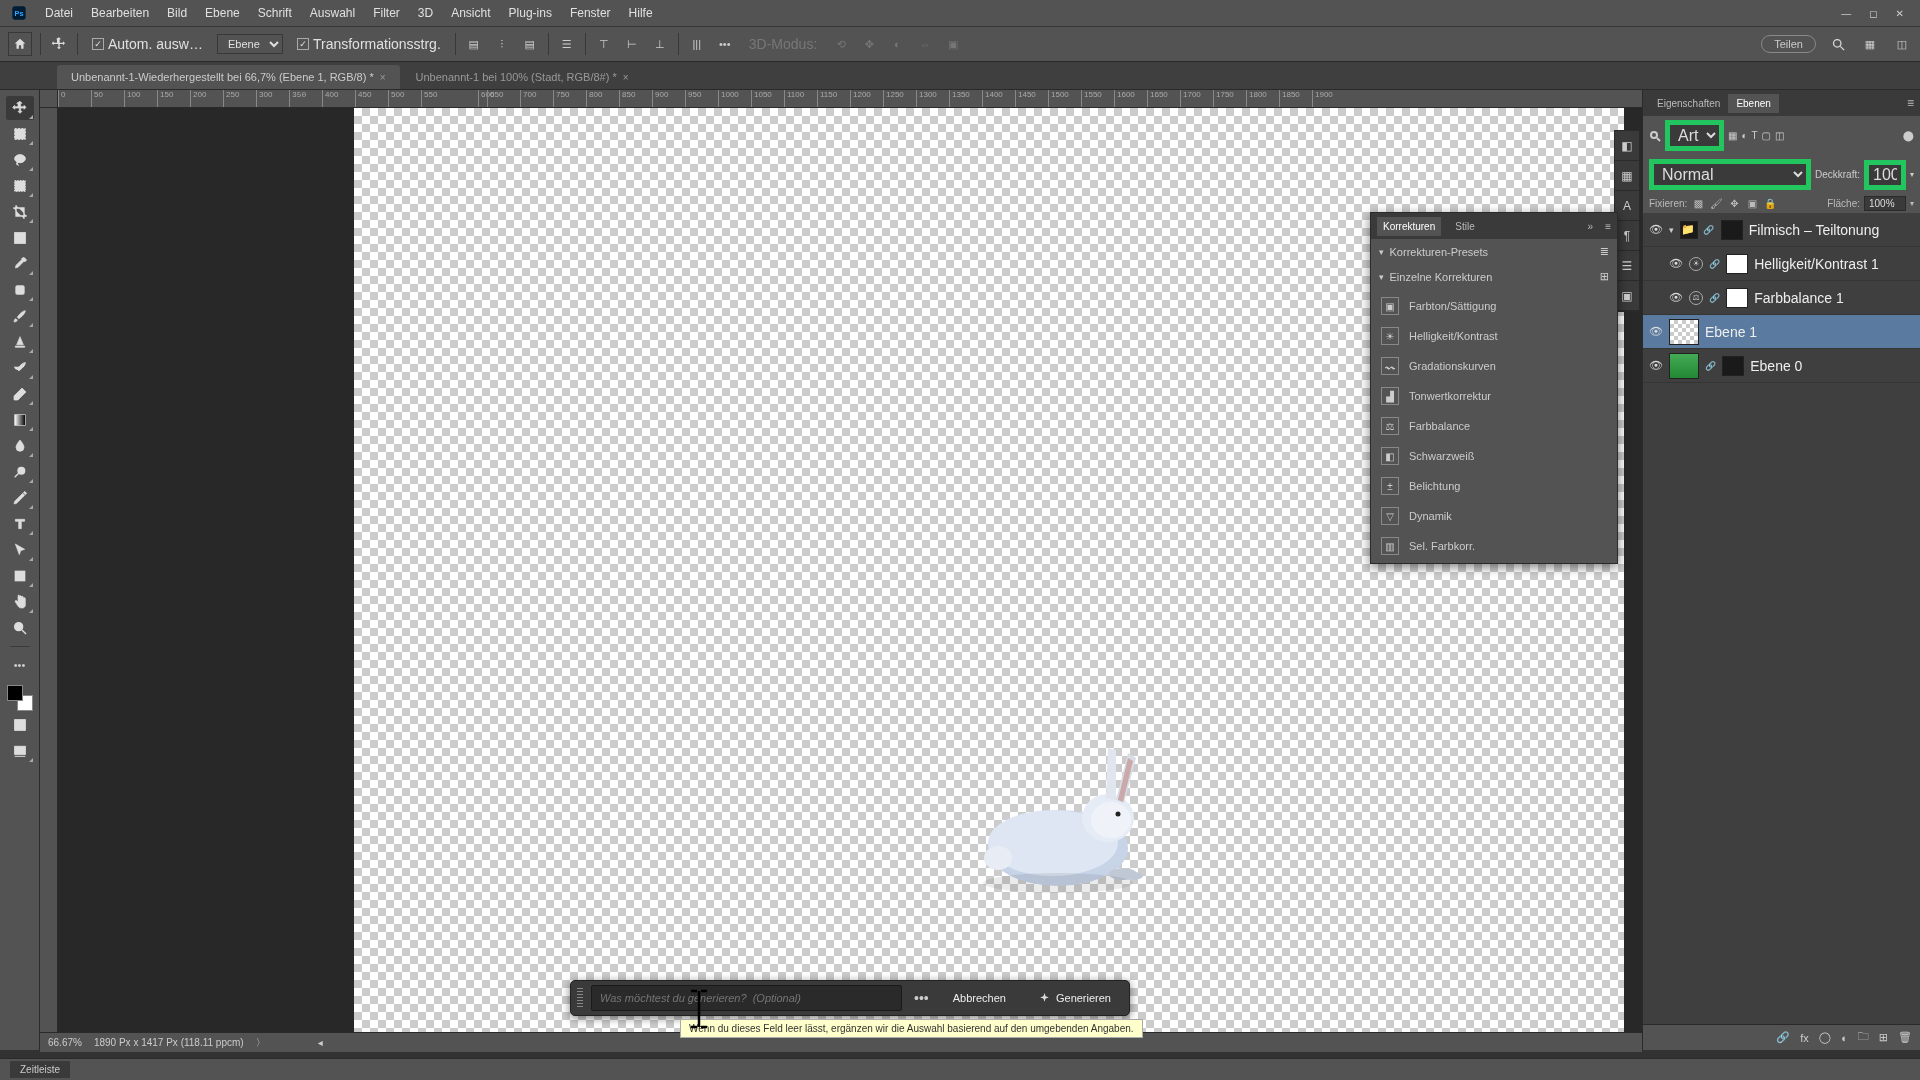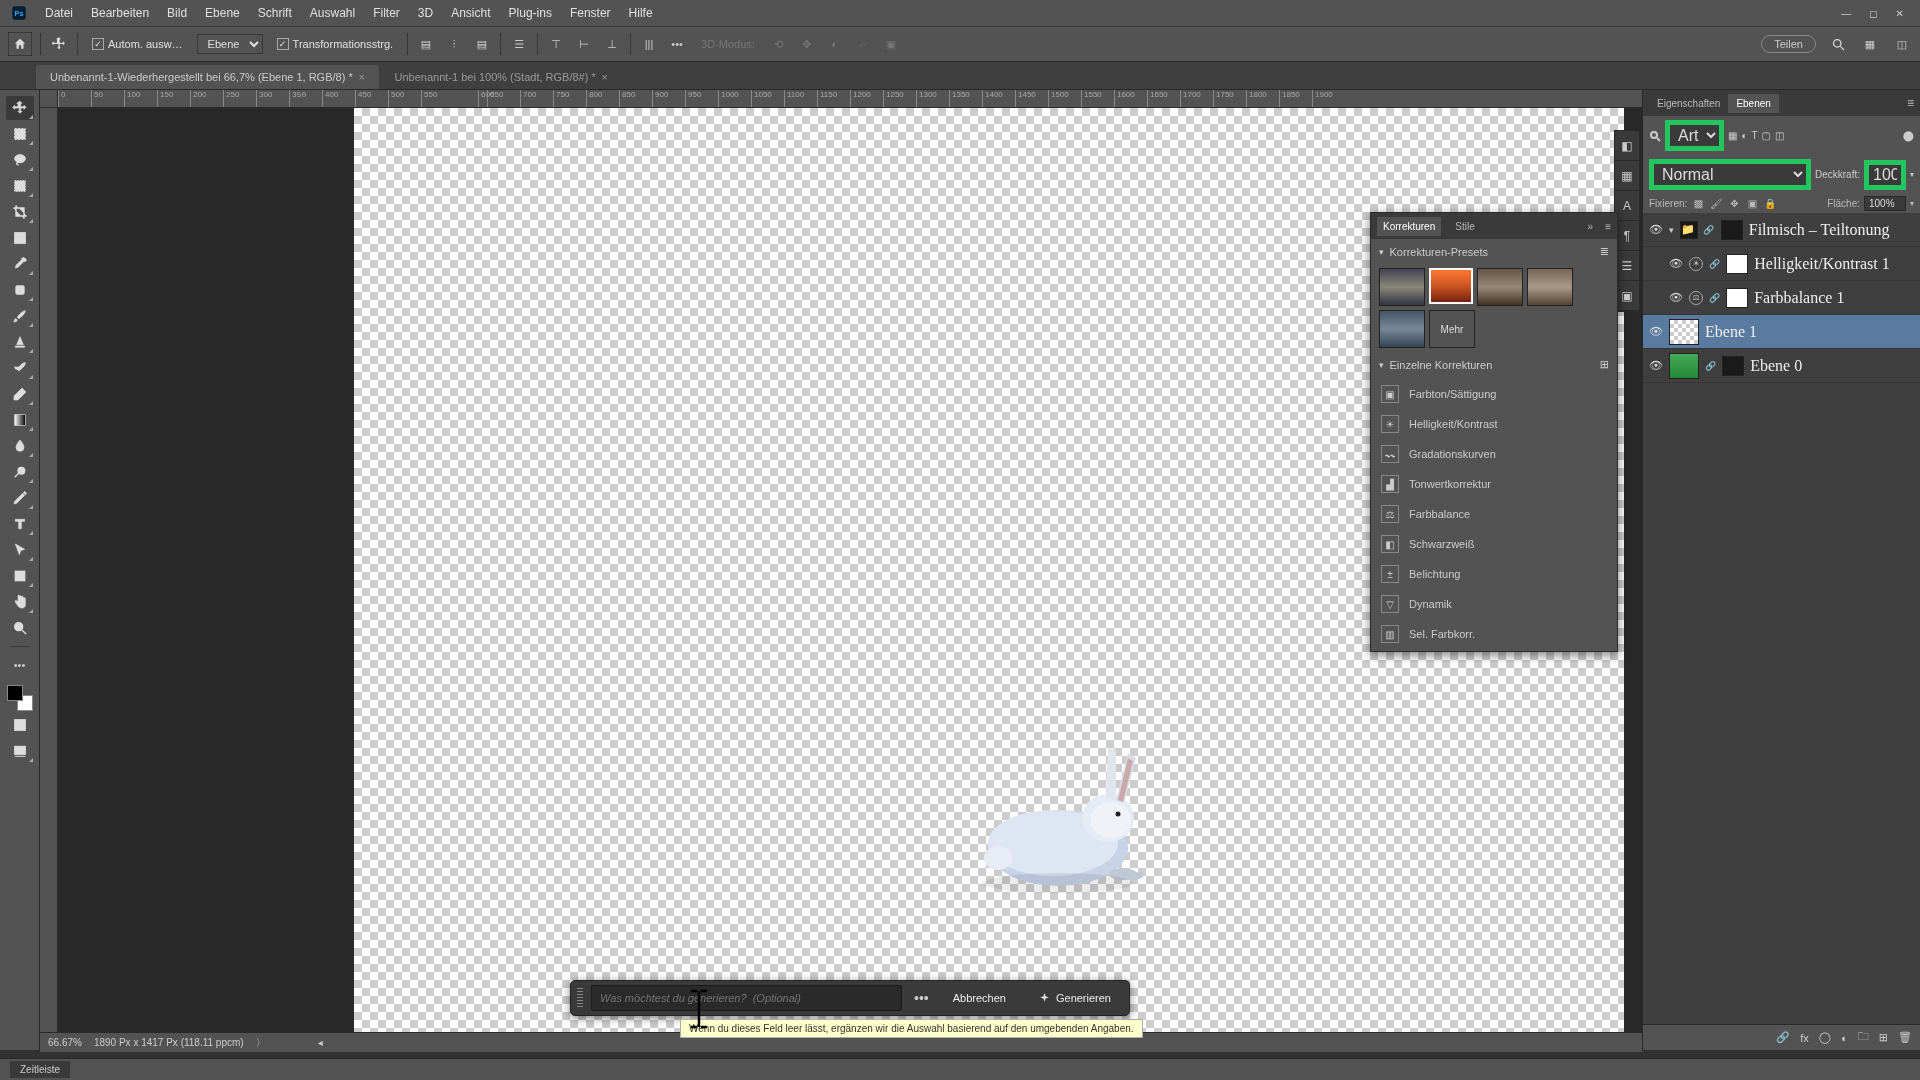--- a/index.html
+++ b/index.html
@@ -9,31 +9,31 @@
 .menubar { height: 26px; background: #535353; display: flex; align-items: center; padding: 0 10px; gap: 0; }
 .menubar .logo { width: 18px; height: 18px; margin-right: 8px; display:flex;align-items:center;justify-content:center;}
 .menubar .menu-item { padding: 0 9px; font-size: 12px; color: #e0e0e0; cursor: pointer; line-height: 26px; }
 .menubar .win-controls { margin-left: auto; display: flex; gap: 18px; padding-right: 6px; }
 .menubar .win-controls span { color: #ccc; cursor: pointer; font-size: 10px; }
 
 
 .optionbar { height: 36px; background: #535353; border-top: 1px solid #383838; border-bottom: 1px solid #2a2a2a; display: flex; align-items: center; padding: 0 8px; gap: 8px; }
 .optionbar .home { width: 24px; height: 24px; display:flex;align-items:center;justify-content:center; background:#535353; border:1px solid #383838;cursor:pointer;}
 .optionbar .sep { width:1px; height:22px; background:#383838; }
-.optionbar .opt-btn { padding: 3px 6px; font-size: 11px; color:#e0e0e0; cursor:pointer; display:flex;align-items:center;gap:4px;}
+.optionbar .opt-btn { padding: 3px 6px; font-size: 14px; color:#e0e0e0; cursor:pointer; display:flex;align-items:center;gap:4px;}
 .optionbar .checkbox { width:12px;height:12px;border:1px solid #aaa;background:#535353;display:inline-flex;align-items:center;justify-content:center;font-size:9px;}
 .optionbar .checkbox.checked::after{content:"✓";color:#e0e0e0;}
 .optionbar select { background:#535353;border:1px solid #383838;color:#e0e0e0;font-size:11px;padding:2px 6px;}
 .optionbar .icon-btn { width:20px;height:20px;display:flex;align-items:center;justify-content:center;cursor:pointer;color:#ccc;}
 .optionbar .disabled {color:#777;}
 .optionbar .right-group{margin-left:auto;display:flex;align-items:center;gap:12px;}
 .share-btn{border:1px solid #888;border-radius:11px;padding:2px 12px;font-size:11px;cursor:pointer;}
 
 
-.tabbar { height: 28px; background: #3f3f3f; display: flex; align-items: flex-end; padding-left: 36px; border-bottom: 1px solid #2a2a2a; }
+.tabbar { height: 28px; background: #3f3f3f; display: flex; align-items: flex-end; padding-left: 57px; border-bottom: 1px solid #2a2a2a; }
 .tabbar .tab { padding: 6px 14px; font-size: 11px; color: #ccc; background:#535353; margin-right:2px; cursor:pointer; display:flex;align-items:center;gap:6px; border-top-left-radius:3px;border-top-right-radius:3px;}
 .tabbar .tab.inactive { background:#3f3f3f; color:#999;}
 .tabbar .tab .close{font-size:10px;color:#999;}
 
 
 .workspace { position: absolute; top: 90px; bottom: 30px; left: 0; right: 0; display: flex; }
 
 
 .toolbar { width: 40px; background: #535353; border-right: 1px solid #2a2a2a; display: flex; flex-direction: column; align-items: center; padding-top: 6px; gap: 2px; }
 .toolbar .tool { width: 28px; height: 24px; display: flex; align-items: center; justify-content: center; cursor: pointer; border-radius:2px; position:relative;}
@@ -79,21 +79,21 @@
 .layer-row{display:flex;align-items:center;height:34px;padding:0 6px;gap:6px;border-bottom:1px solid #353535;}
 .layer-row.selected{background:#5a7aa0;}
 .layer-row .eye{width:14px;text-align:center;cursor:pointer;font-size:11px;color:#ddd;}
 .layer-row .thumb{width:30px;height:26px;border:1px solid #222;background:#888;flex-shrink:0;}
 .layer-row .thumb.checker-thumb{
   background-image:linear-gradient(45deg,#ccc 25%,transparent 25%),linear-gradient(-45deg,#ccc 25%,transparent 25%),linear-gradient(45deg,transparent 75%,#ccc 75%),linear-gradient(-45deg,transparent 75%,#ccc 75%);
   background-size:8px 8px;background-position:0 0,0 4px,4px -4px,-4px 0;background-color:#fff;}
 .layer-row .thumb.white{background:#fff;}
 .layer-row .thumb.dark{background:#1a1a1a;}
 .layer-row .thumb.img{background:linear-gradient(#4a5,#283);}
-.layer-row .lname{font-size:16px;color:#eee;font-family:Liberation Serif, serif;}
+.layer-row .lname{font-size:14px;color:#eee;}
 .layer-row .link{font-size:9px;color:#ccc;}
 .layer-row .adj-icon{width:14px;height:14px;border:1px solid #aaa;border-radius:50%;font-size:8px;display:flex;align-items:center;justify-content:center;}
 .layer-row.group .chev{font-size:9px;color:#ccc;}
 .layer-row.indent{padding-left:26px;}
 .layer-footer{height:26px;background:#535353;border-top:1px solid #2a2a2a;display:flex;align-items:center;justify-content:flex-end;gap:10px;padding:0 8px;}
 .layer-footer .ficon{font-size:11px;color:#ccc;cursor:pointer;}
 
 
 .float-panel { position:absolute; top:212px; left:1370px; width:248px; background:#535353; border:1px solid #2a2a2a; box-shadow:0 3px 10px rgba(0,0,0,0.5); z-index:50;}
 .float-panel .fp-tabs{height:26px;background:#3a3a3a;display:flex;align-items:center;padding:0 6px;font-size:10px;gap:8px;}
@@ -558,28 +558,20 @@
     <div class="fp-tab active">Korrekturen</div>
     <div class="fp-tab">Stile</div>
     <span class="collapse">»</span>
     <span class="collapse" style="margin-left:4px">≡</span>
   </div>
   <div class="section-head">
     <span class="chev">▾</span>
     <span>Korrekturen-Presets</span>
     <span class="grid-icon">≣</span>
   </div>
-  <div class="presets">
-    <div class="preset sunset1"></div>
-    <div class="preset sunset2"></div>
-    <div class="preset sunset3"></div>
-    <div class="preset sunset4"></div>
-    <div class="preset cool"></div>
-    <div class="preset more">Mehr</div>
-  </div>
   <div class="section-head">
     <span class="chev">▾</span>
     <span>Einzelne Korrekturen</span>
     <span class="grid-icon">⊞</span>
   </div>
   <div class="adj-list">
     <div class="adj-item">
         <span class="aicon">▣</span>
         <span>Farbton/Sättigung</span>
       </div>

